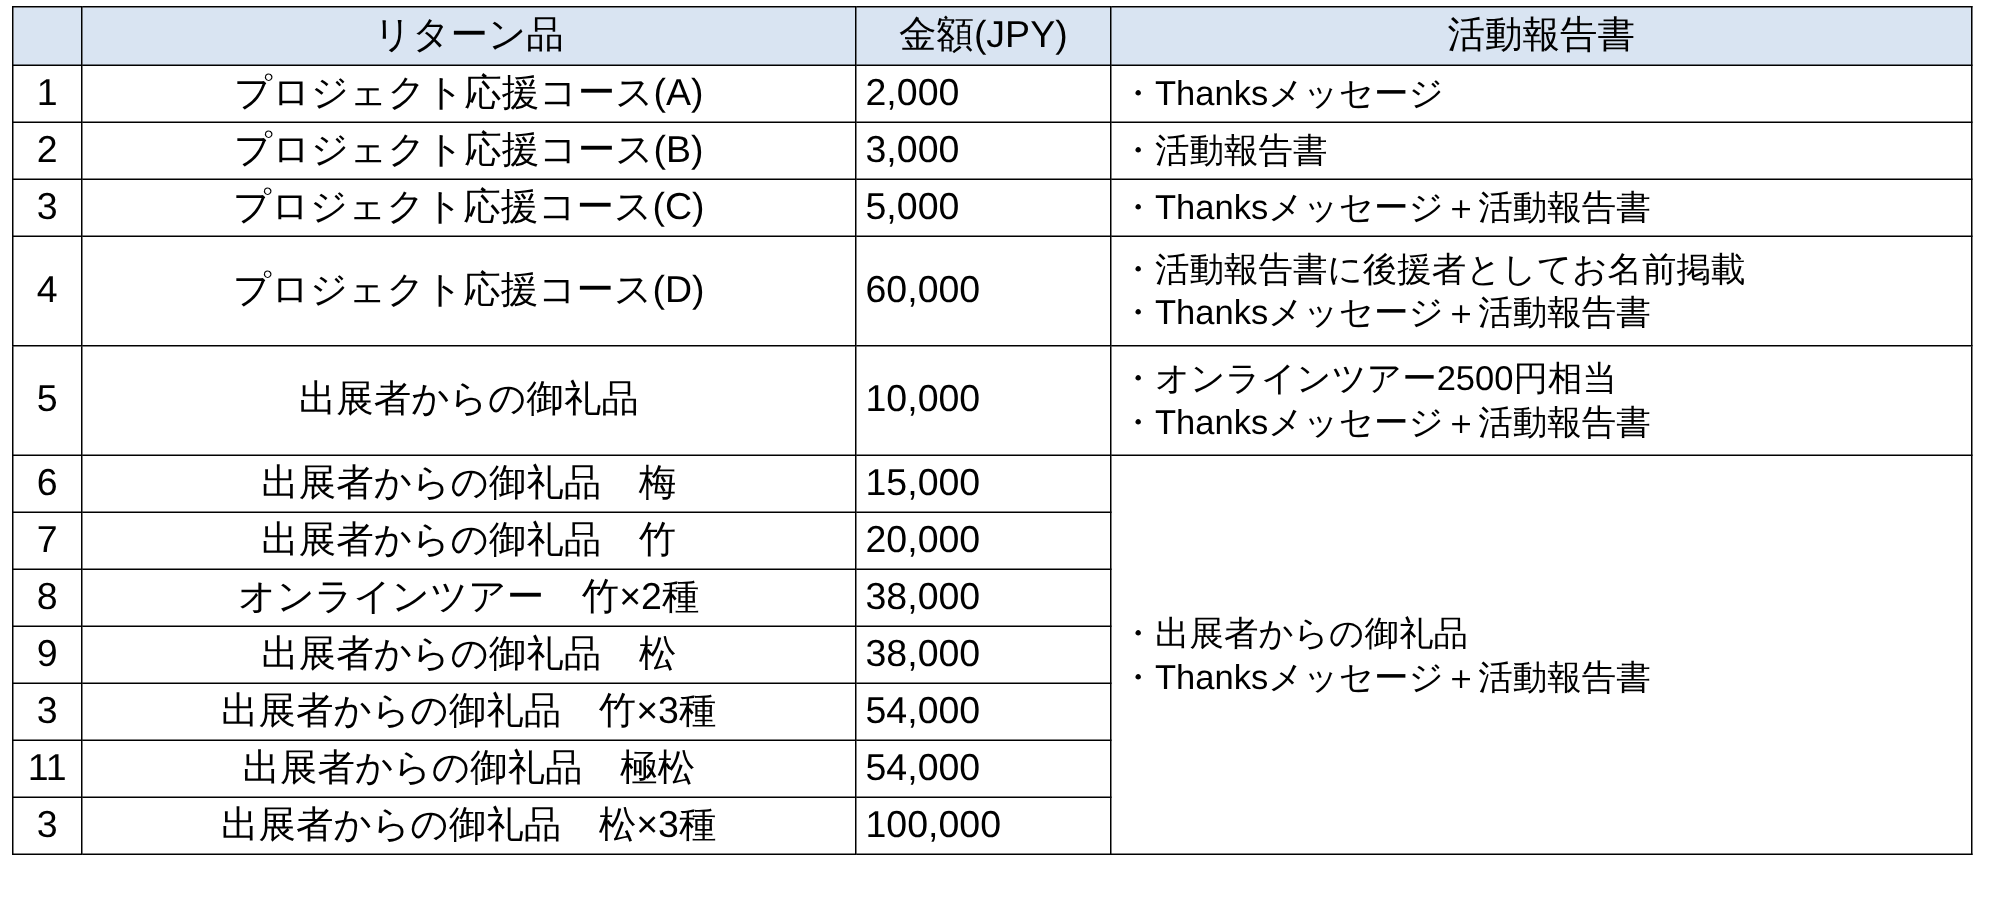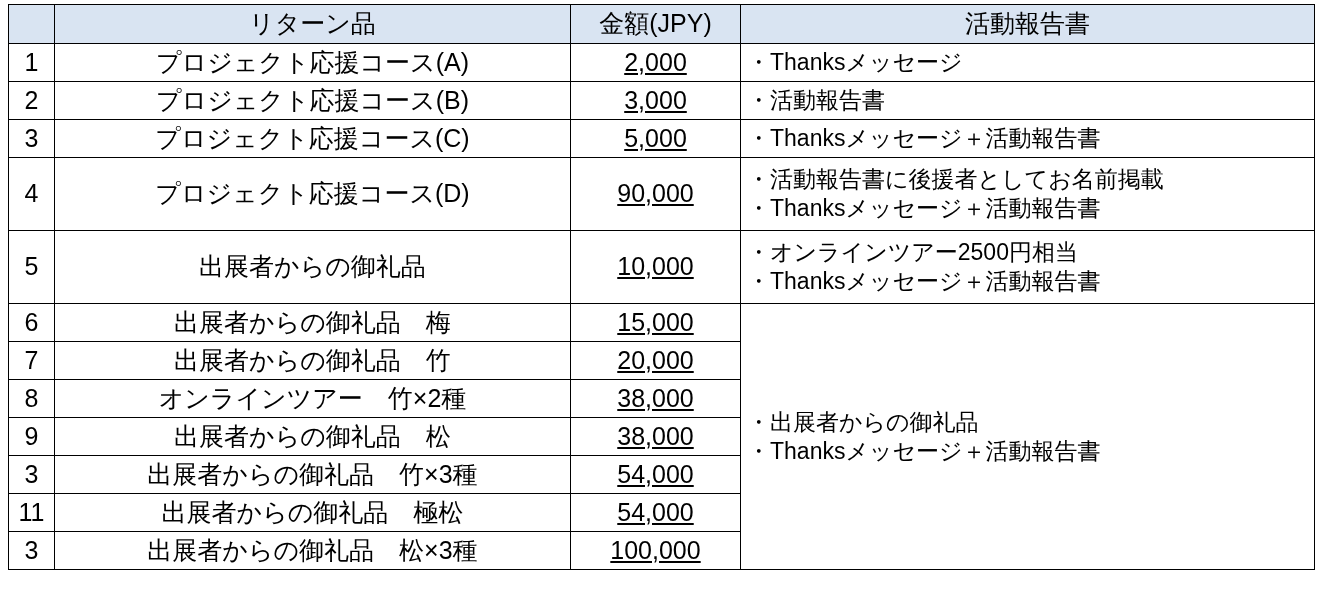--- a/index.html
+++ b/index.html
@@ -57,24 +57,23 @@
   }
   td.no.single {
     vertical-align: middle;
     padding-bottom: 0;
   }
   td.item {
     text-align: center;
     font-size: 25px;
   }
   td.amount {
-    text-align: center;
+    text-align: left;
     font-size: 25px;
     padding-right: 8px;
-    text-decoration: underline;
   }
   td.content {
     text-align: left;
     font-size: 23px;
   }
   tr.row-single td { height: 37px; }
   tr.row-tall td { height: 72px; }
   .content-lines span { display: block; white-space: nowrap; }
   td.merged-content {
     vertical-align: middle;
@@ -126,21 +125,21 @@
         <td class="amount">5,000</td>
         <td class="content">
           <div class="content-lines">
             <span>・Thanksメッセージ＋活動報告書</span>
           </div>
         </td>
       </tr>
       <tr class="row-tall">
         <td class="no">4</td>
         <td class="item">プロジェクト応援コース(D)</td>
-        <td class="amount">90,000</td>
+        <td class="amount">60,000</td>
         <td class="content">
           <div class="content-lines">
             <span>・活動報告書に後援者としてお名前掲載</span>
             <span>・Thanksメッセージ＋活動報告書</span>
           </div>
         </td>
       </tr>
       <tr class="row-tall">
         <td class="no">5</td>
         <td class="item">出展者からの御礼品</td>

